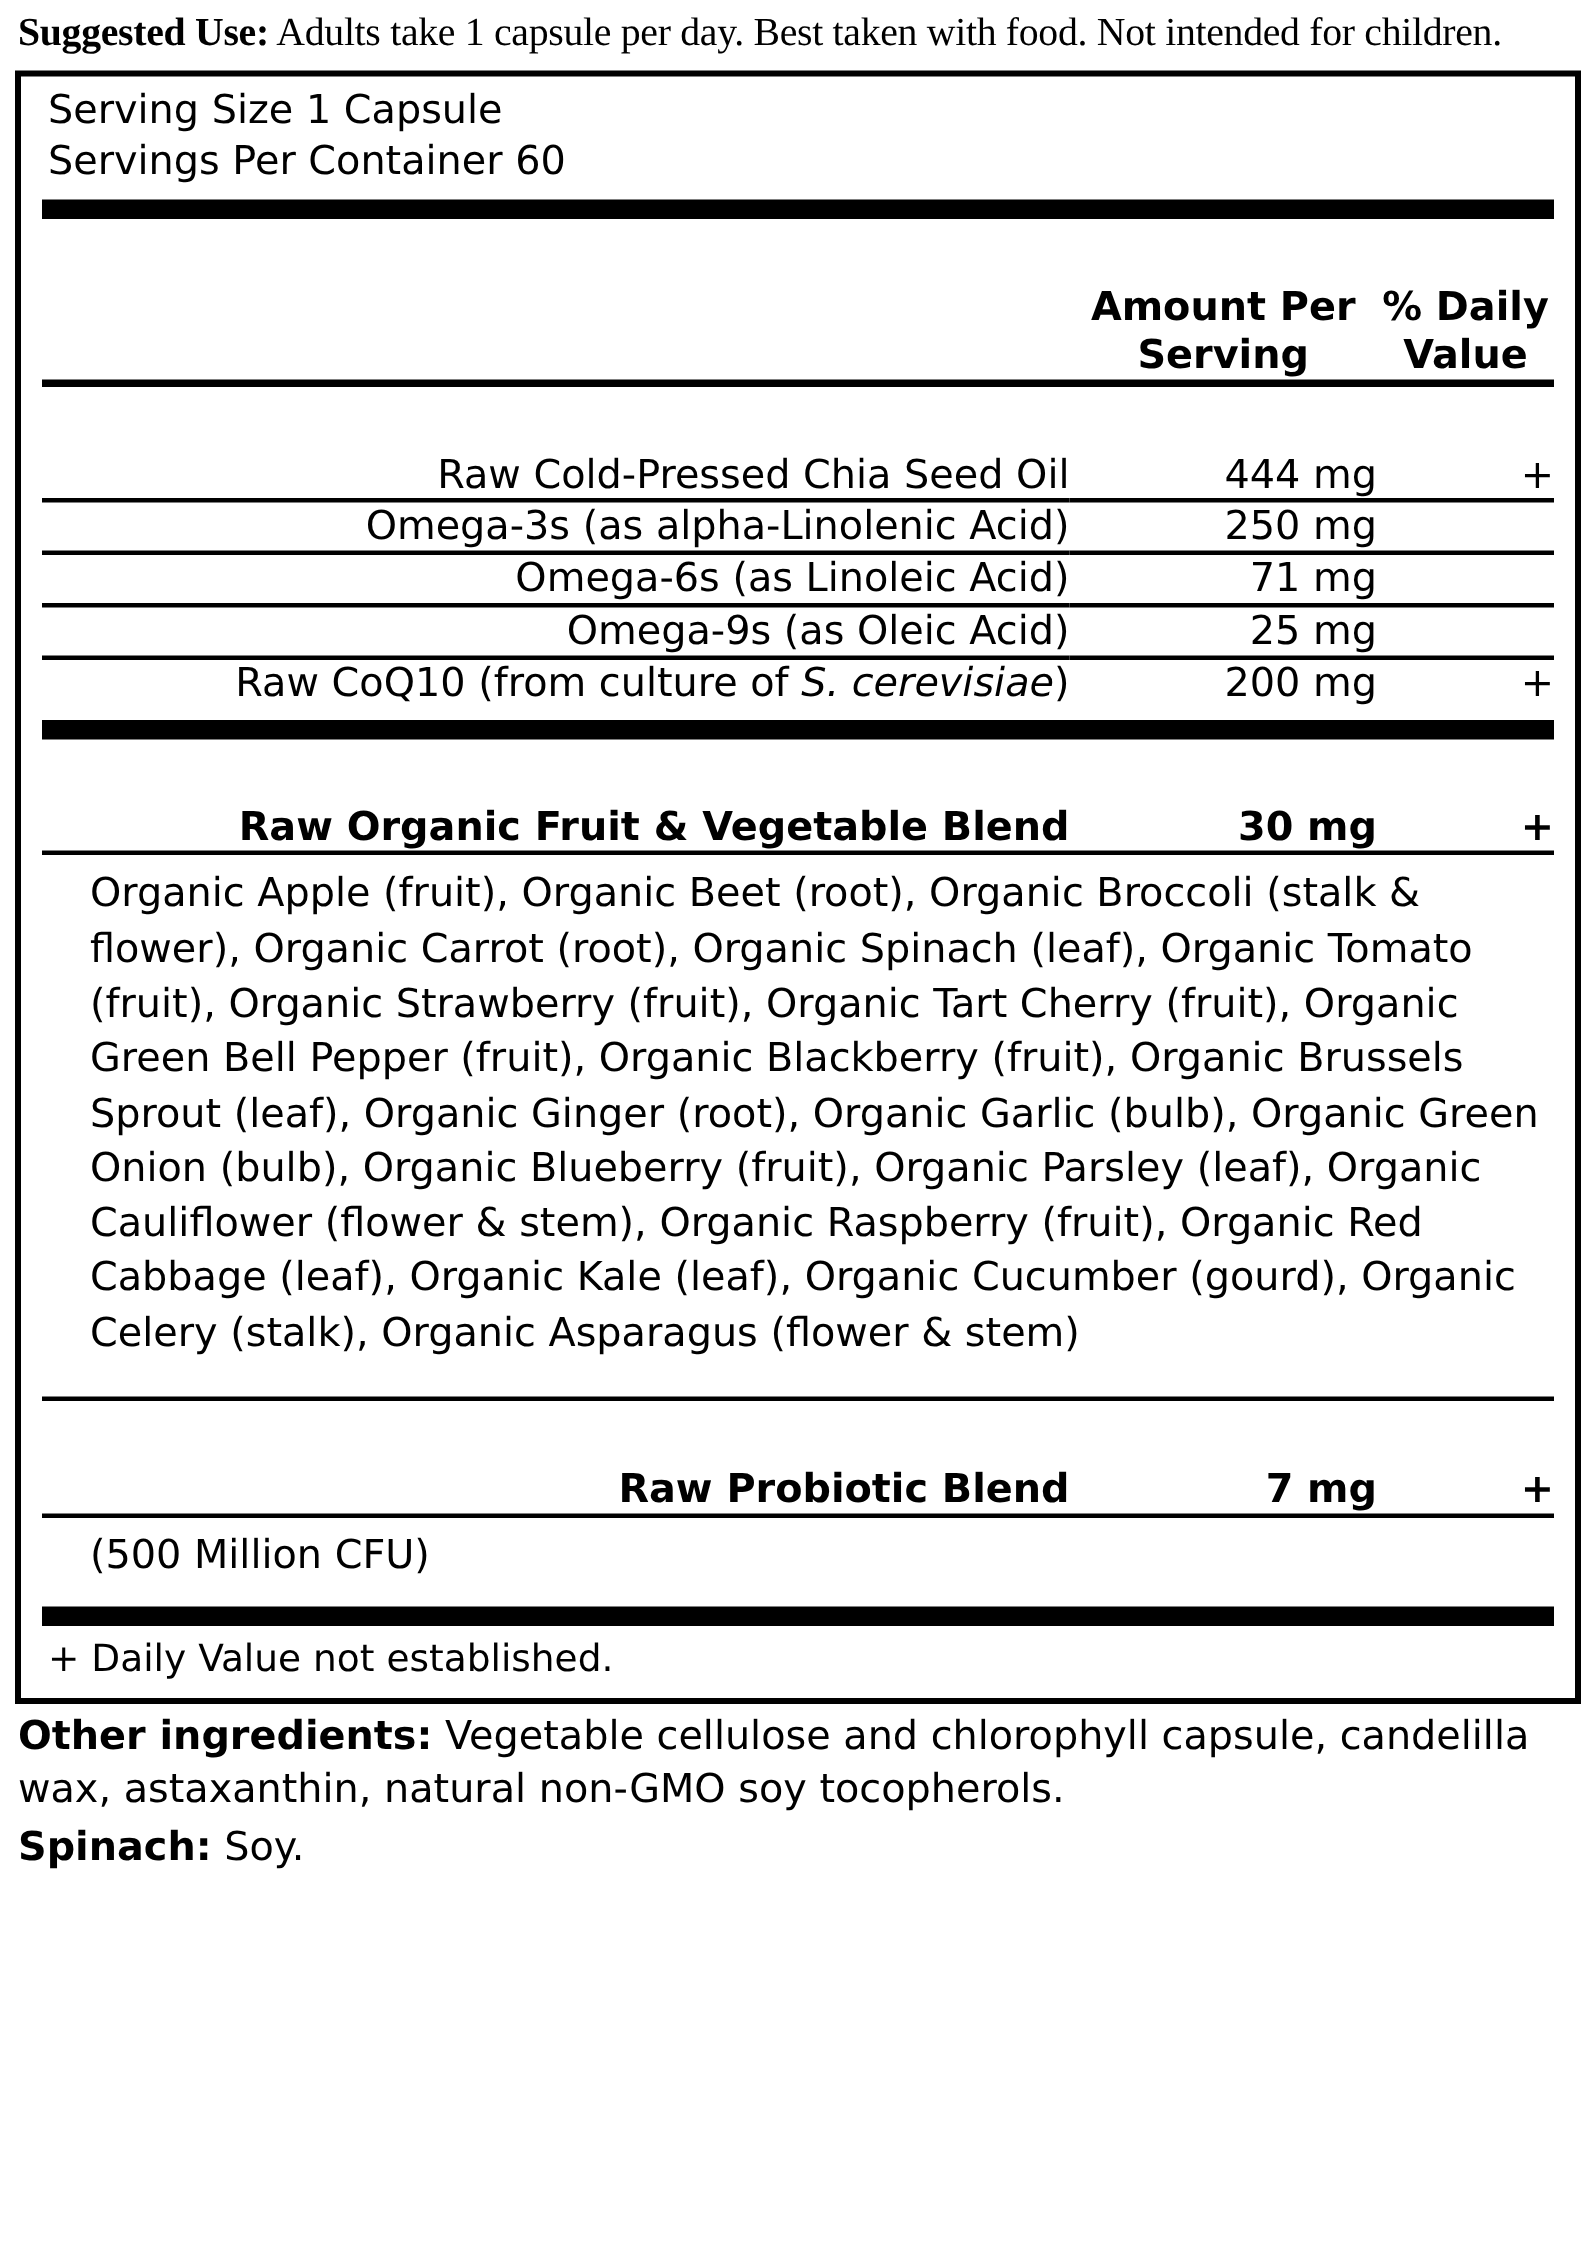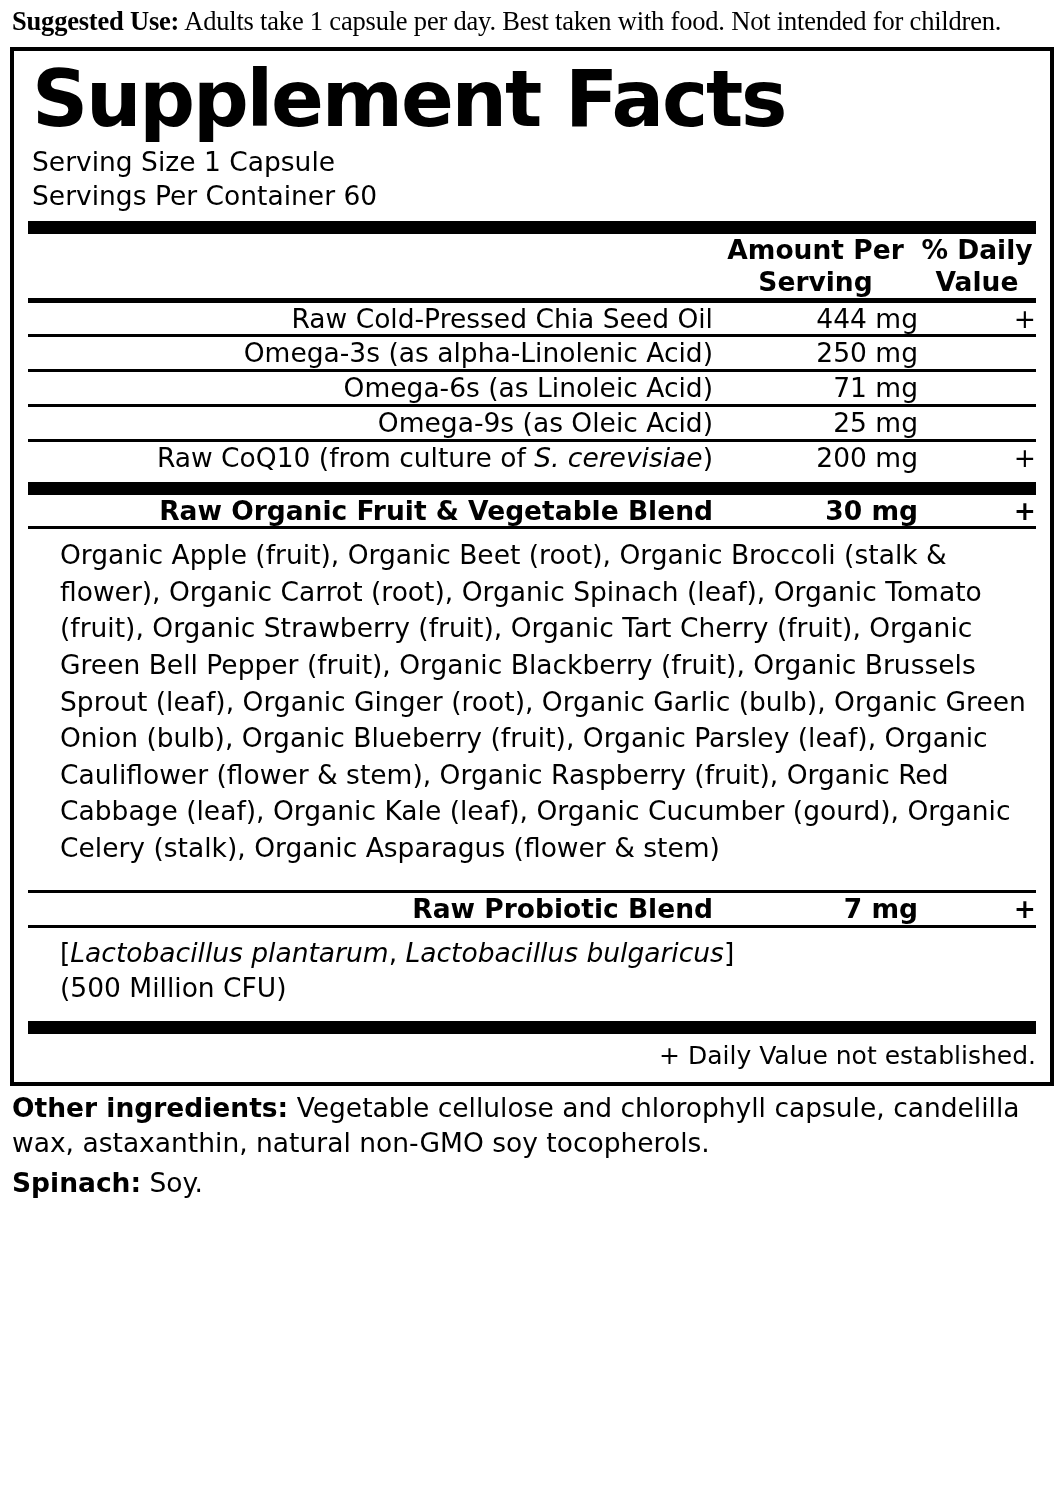--- a/index.html
+++ b/index.html
@@ -64,20 +64,21 @@
   }
   .rule-thin {
     height: 3px;
     background: #000;
   }
 
   table.facts {
     width: 100%;
     border-collapse: collapse;
     font-size: 26.5px;
+    margin-top: 43px;
   }
   table.facts td {
     vertical-align: bottom;
     padding: 0;
   }
   .col-name { text-align: left; }
   .col-amt  { text-align: center; width: 205px; }
   .col-dv   { text-align: center; width: 118px; }
 
   .hdr-row td {
@@ -109,21 +110,20 @@
   .probiotic-body {
     font-size: 26.5px;
     line-height: 1.3;
     padding: 8px 2px 8px 32px;
   }
   em { font-style: italic; }
 
   .footnote {
     font-size: 25px;
     padding: 7px 0 2px 4px;
-    text-align: right;
   }
 
   
   .other {
     font-size: 26.5px;
     line-height: 1.33;
     margin: 4px 0 0 2px;
   }
   .other .lbl { font-weight: bold; }
   .contains {
@@ -137,21 +137,20 @@
 <body>
 
 <div class="page">
 
   <p class="suggested-use">
     <span class="lbl">Suggested Use:</span><span> Adults take 1 capsule per day. Best taken with food. Not intended for children.</span>
   </p>
 
   <div class="panel">
 
-    <div class="sf-title">Supplement Facts</div>
 
     <div class="serving-line">Serving Size 1 Capsule</div>
     <div class="serving-line">Servings Per Container 60</div>
 
     <div class="rule-thick"></div>
 
     <table class="facts">
       <tbody>
           <tr class="hdr-row">
         <td class="col-name"></td>
@@ -223,21 +222,20 @@
         <td class="col-name">Raw Probiotic Blend</td>
         <td class="col-amt">7 mg</td>
         <td class="col-dv">+</td>
       </tr>
     </tbody>
       </table>
 
     <div class="rule-thin"></div>
 
     <div class="probiotic-body">
-      <div><span>[</span><em>Lactobacillus plantarum</em><span>, </span><em>Lactobacillus bulgaricus</em><span>]</span></div>
       <div>(500 Million CFU)</div>
     </div>
 
     <div class="rule-thick"></div>
 
     <div class="footnote">+ Daily Value not established.</div>
 
   </div>
 
   <p class="other">

